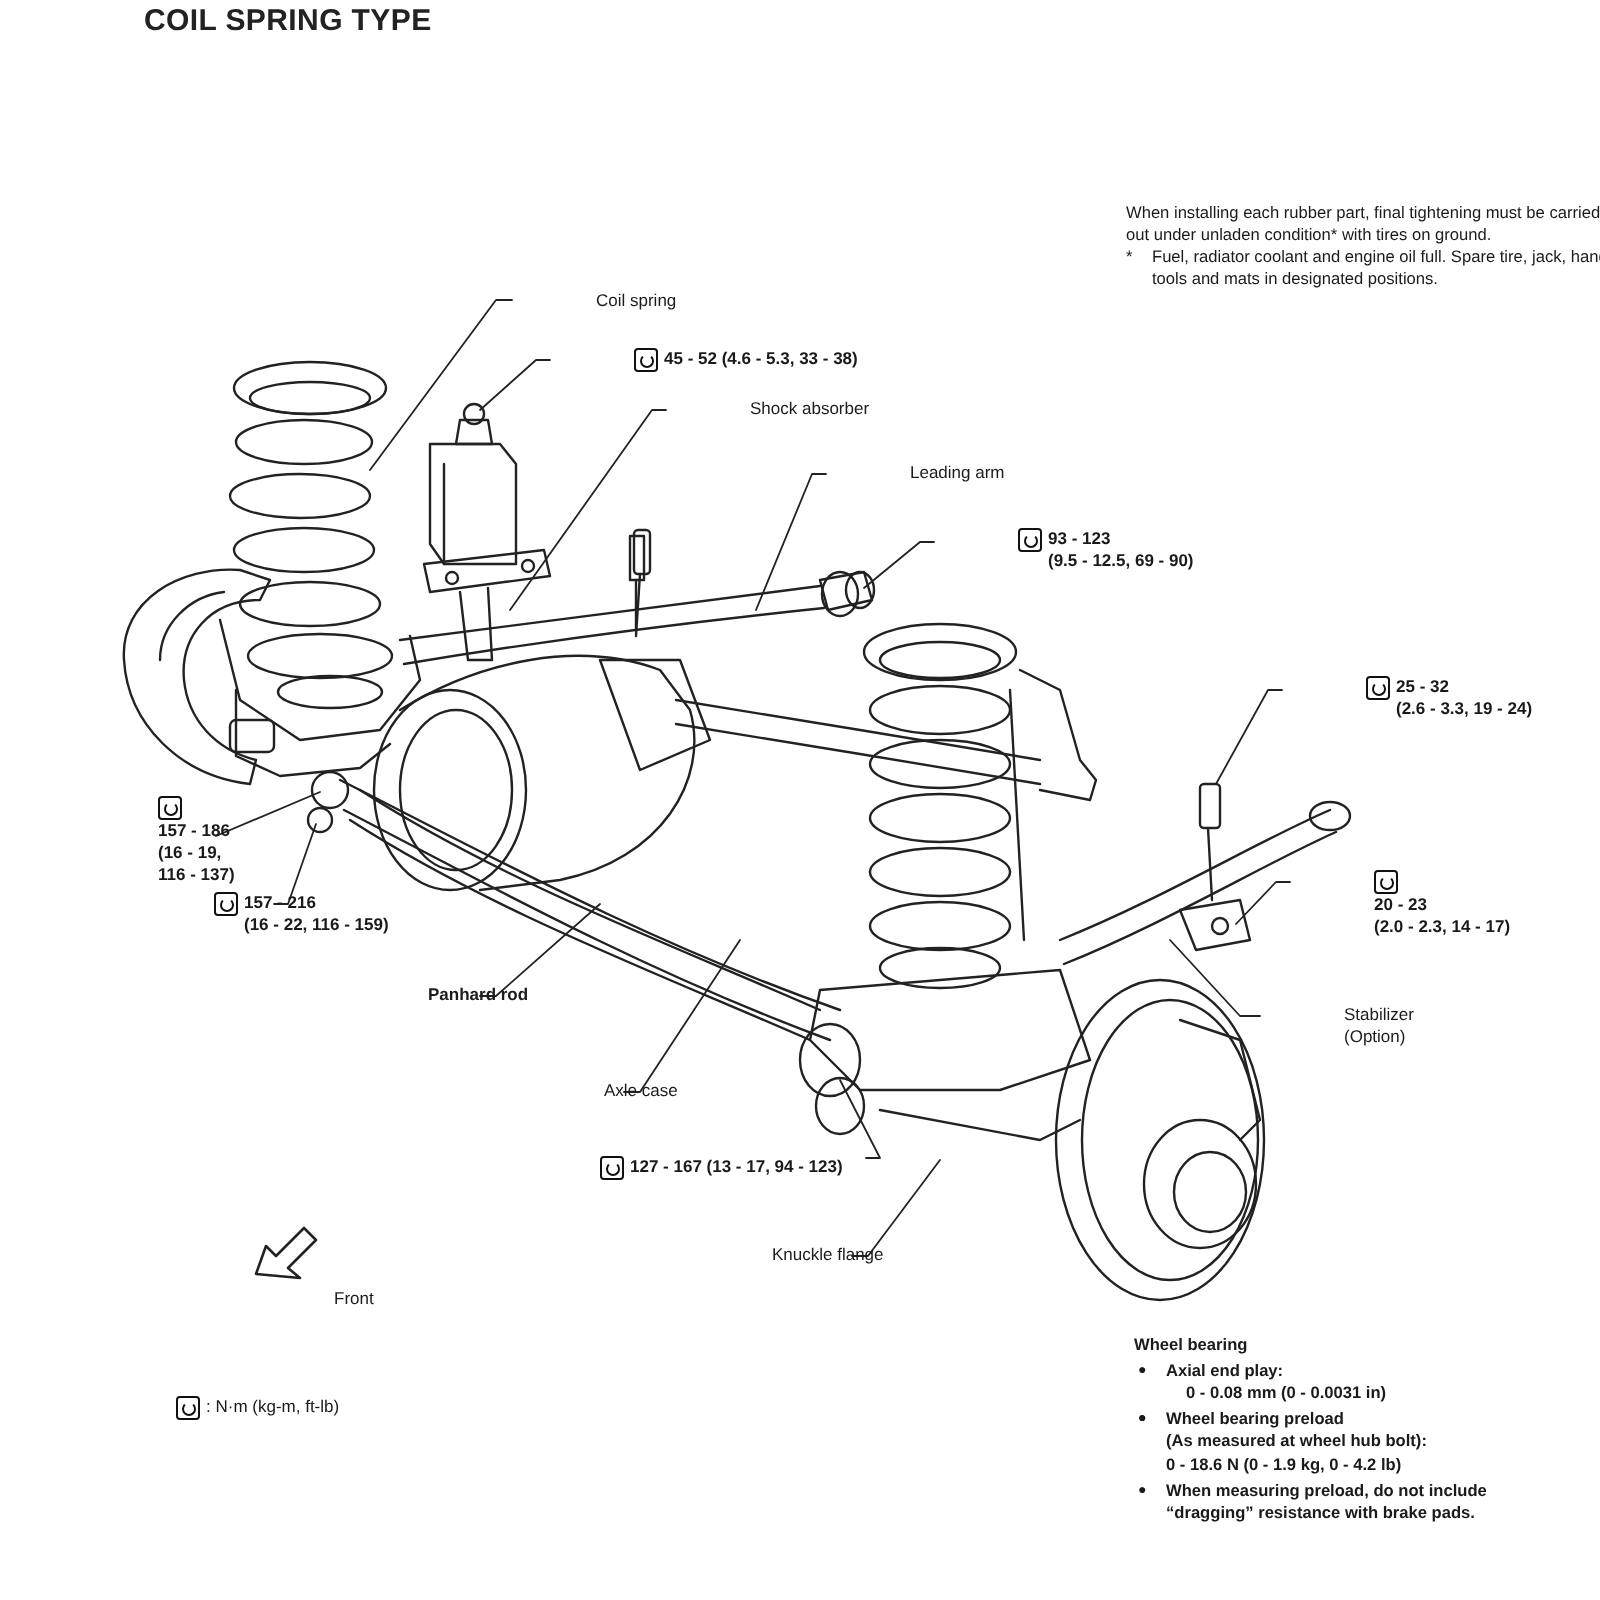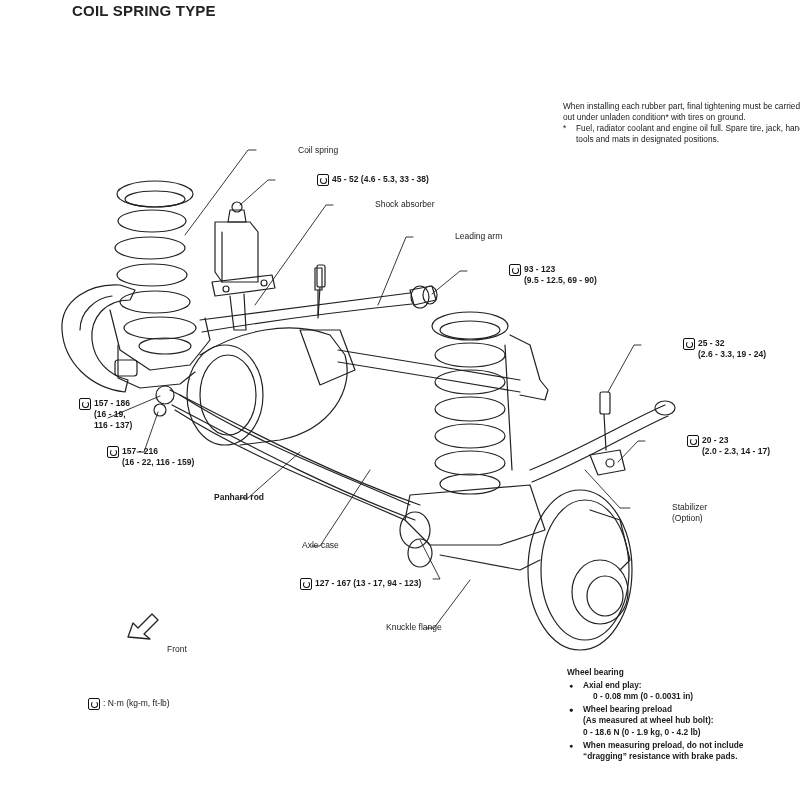--- a/index.html
+++ b/index.html
@@ -190,29 +190,29 @@
 </div>
 
 <div class="abs torque" style="left:643px;top:338px;">
   <span class="ticon"></span>
   <span>
     <div>25 - 32</div>
     <div>(2.6 - 3.3, 19 - 24)</div>
   </span>
 </div>
 
-<div class="abs torque" style="left:647px;top:435px;">
+<div class="abs torque" style="left:647px;top:435px;flex-direction:column;">
   <span class="ticon"></span>
   <span>
     <div>20 - 23</div>
     <div>(2.0 - 2.3, 14 - 17)</div>
   </span>
 </div>
 
-<div class="abs torque" style="left:39px;top:398px;">
+<div class="abs torque" style="left:39px;top:398px;flex-direction:column;">
   <span class="ticon"></span>
   <span>
     <div>157 - 186</div>
     <div>(16 - 19,</div>
     <div>116 - 137)</div>
   </span>
 </div>
 
 <div class="abs torque" style="left:67px;top:446px;">
   <span class="ticon"></span>

